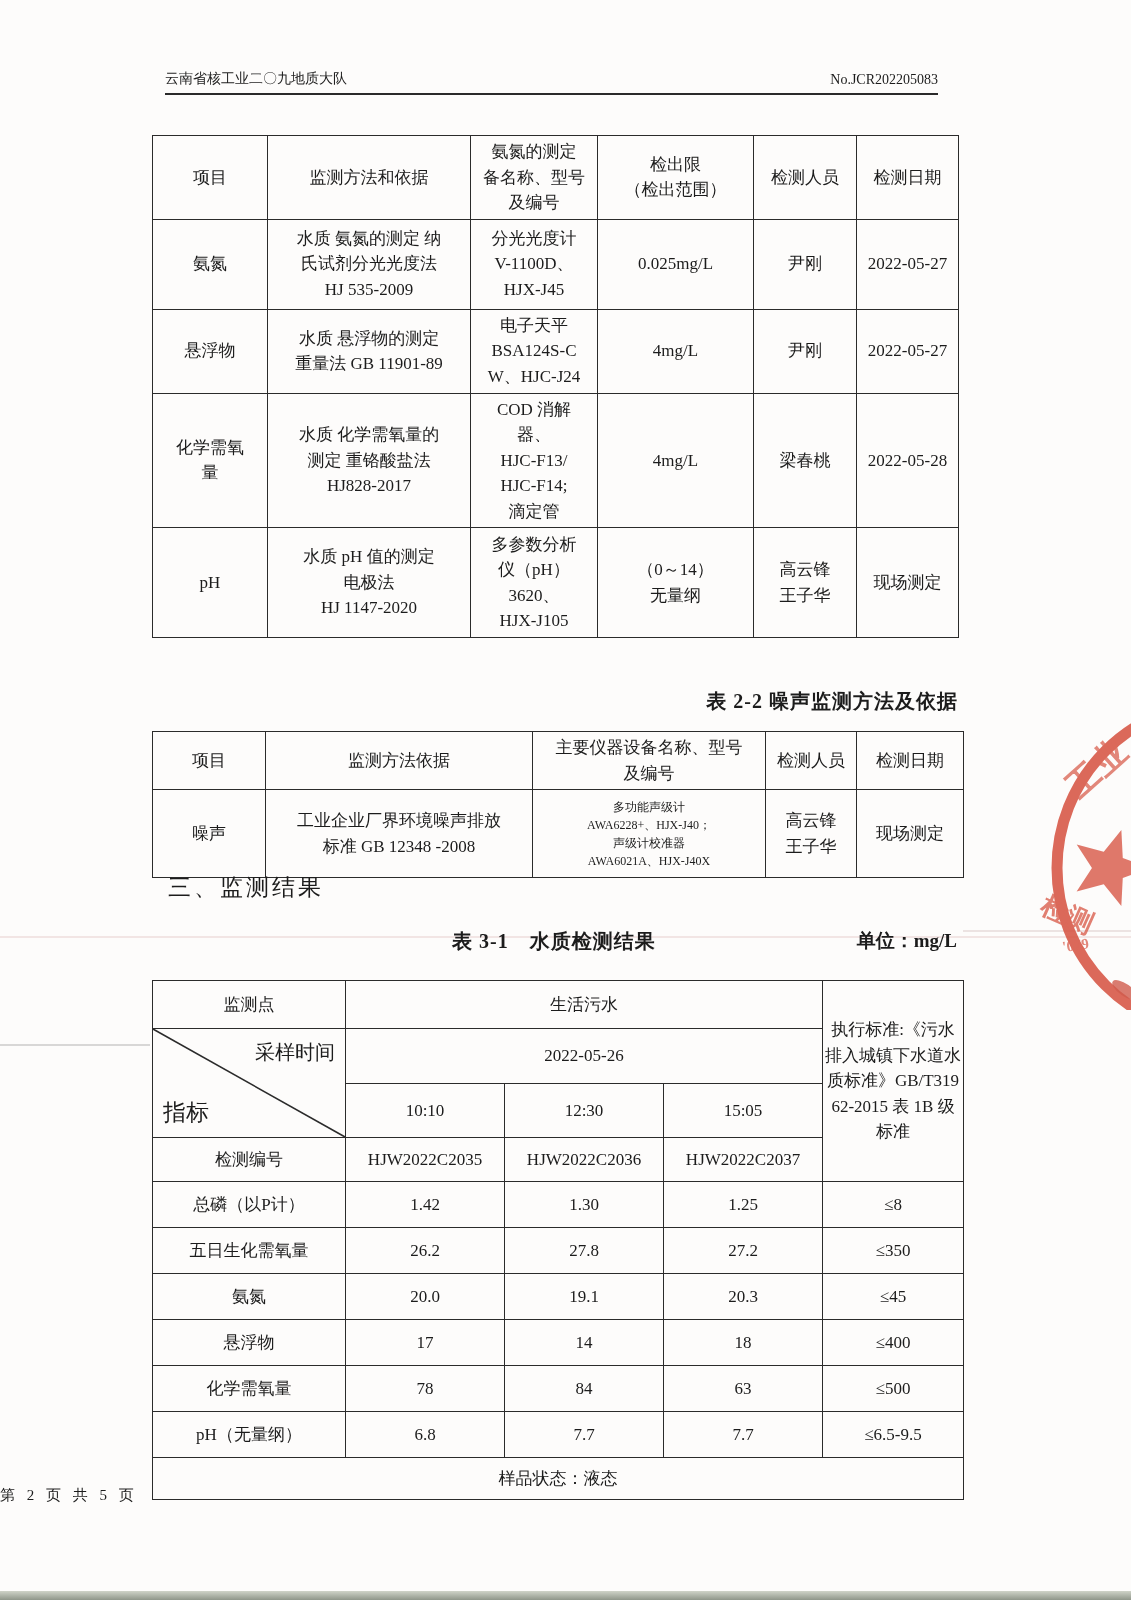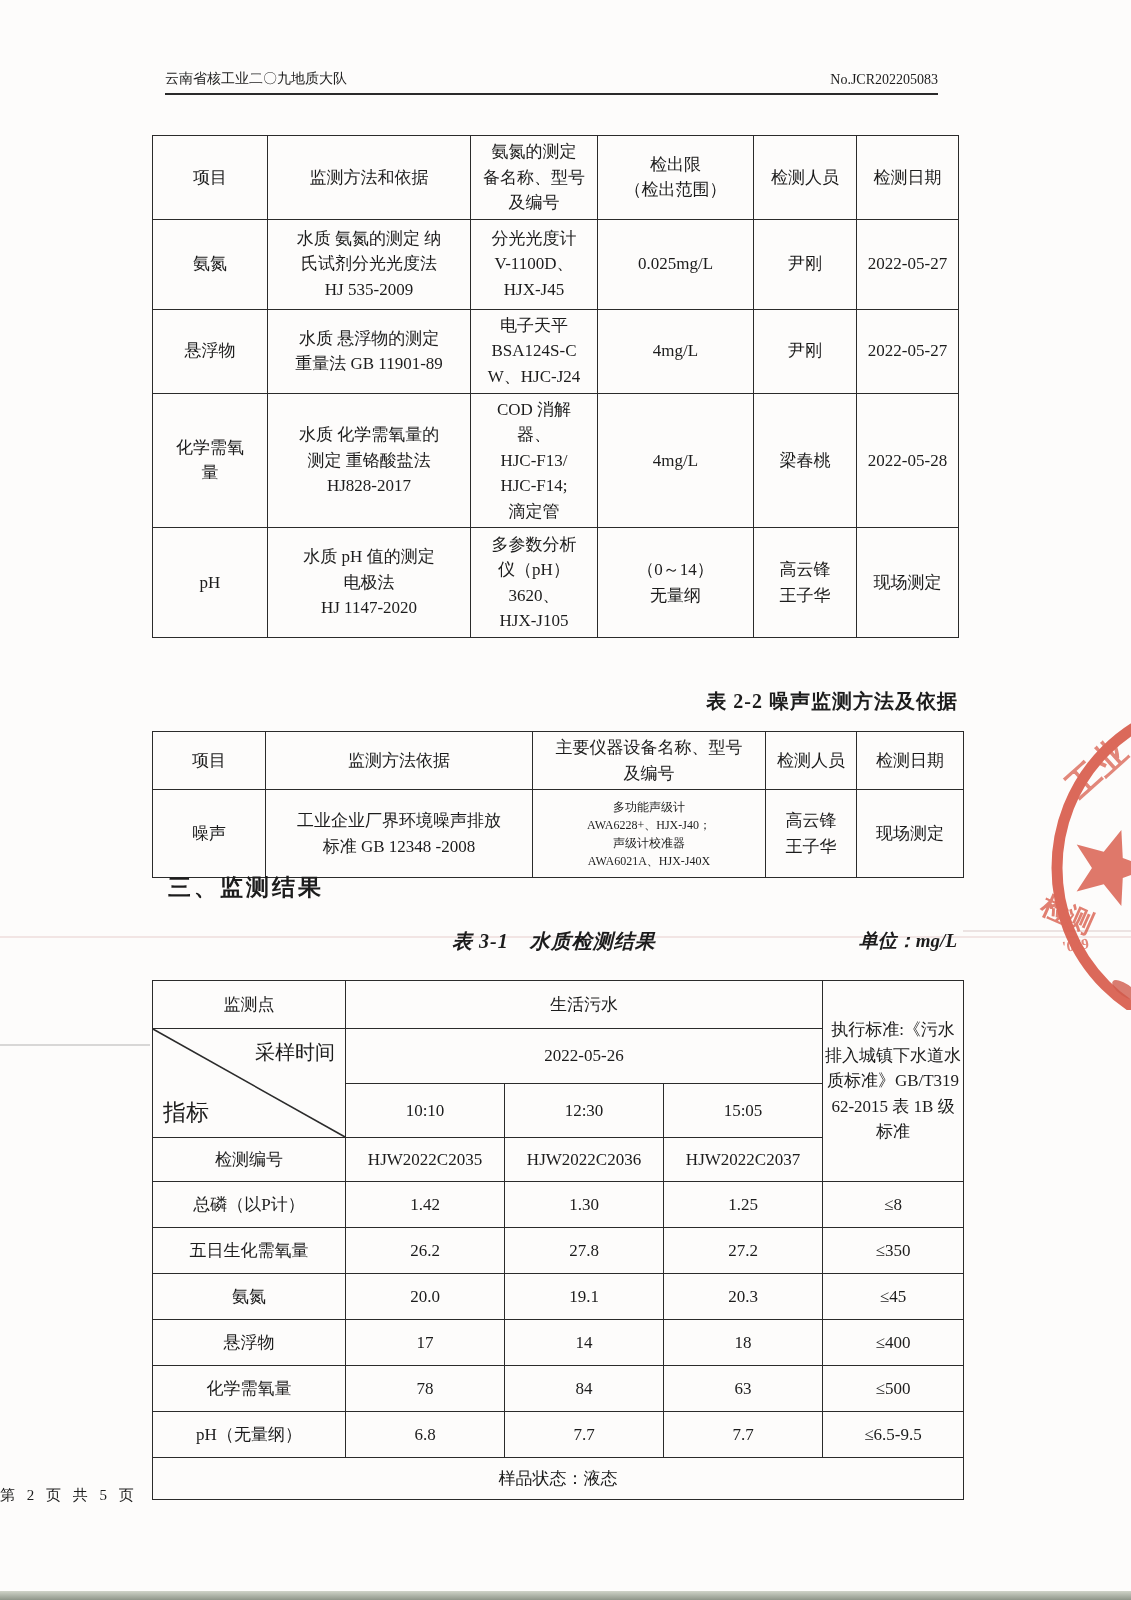--- a/index.html
+++ b/index.html
@@ -24,23 +24,23 @@
   }
   .t1 { position:absolute; left:152px; top:135px; }
   .t2 { position:absolute; left:152px; top:731px; }
   .t3 { position:absolute; left:152px; top:980px; }
   .t2title {
     position:absolute; left:152px; top:688px; width:806px; text-align:right;
     font-weight:bold; font-size:20px; letter-spacing:1px;
   }
   .sec3 {
     position:absolute; left:168px; top:872px;
-    font-size:23px; font-weight:bold; letter-spacing:3px;
-  }
-  .t3head { position:absolute; left:152px; top:928px; width:811px; height:30px;font-style:italic; }
+    font-size:23px; font-weight:normal; letter-spacing:3px;
+  }
+  .t3head { position:absolute; left:152px; top:928px; width:811px; height:30px; }
   .t3title { position:absolute; left:300px; top:0; font-weight:bold; font-size:20px; letter-spacing:1px; }
   .t3unit  { position:absolute; right:6px;  top:0; font-weight:bold; font-size:19px; }
   
   td.diag { position:relative; padding:0; }
   .diag-line { position:absolute; left:0; top:0; width:100%; height:100%; display:block; }
   .diag-a { position:absolute; top:8px; right:10px; font-size:20px; }
   .diag-b { position:absolute; bottom:7px; left:10px; font-size:23px; }
   
   td.std { word-break:break-all; text-align:left; padding:4px 7px; line-height:1.65; }
   td.statecell { text-align:left; padding-left:14px; }

